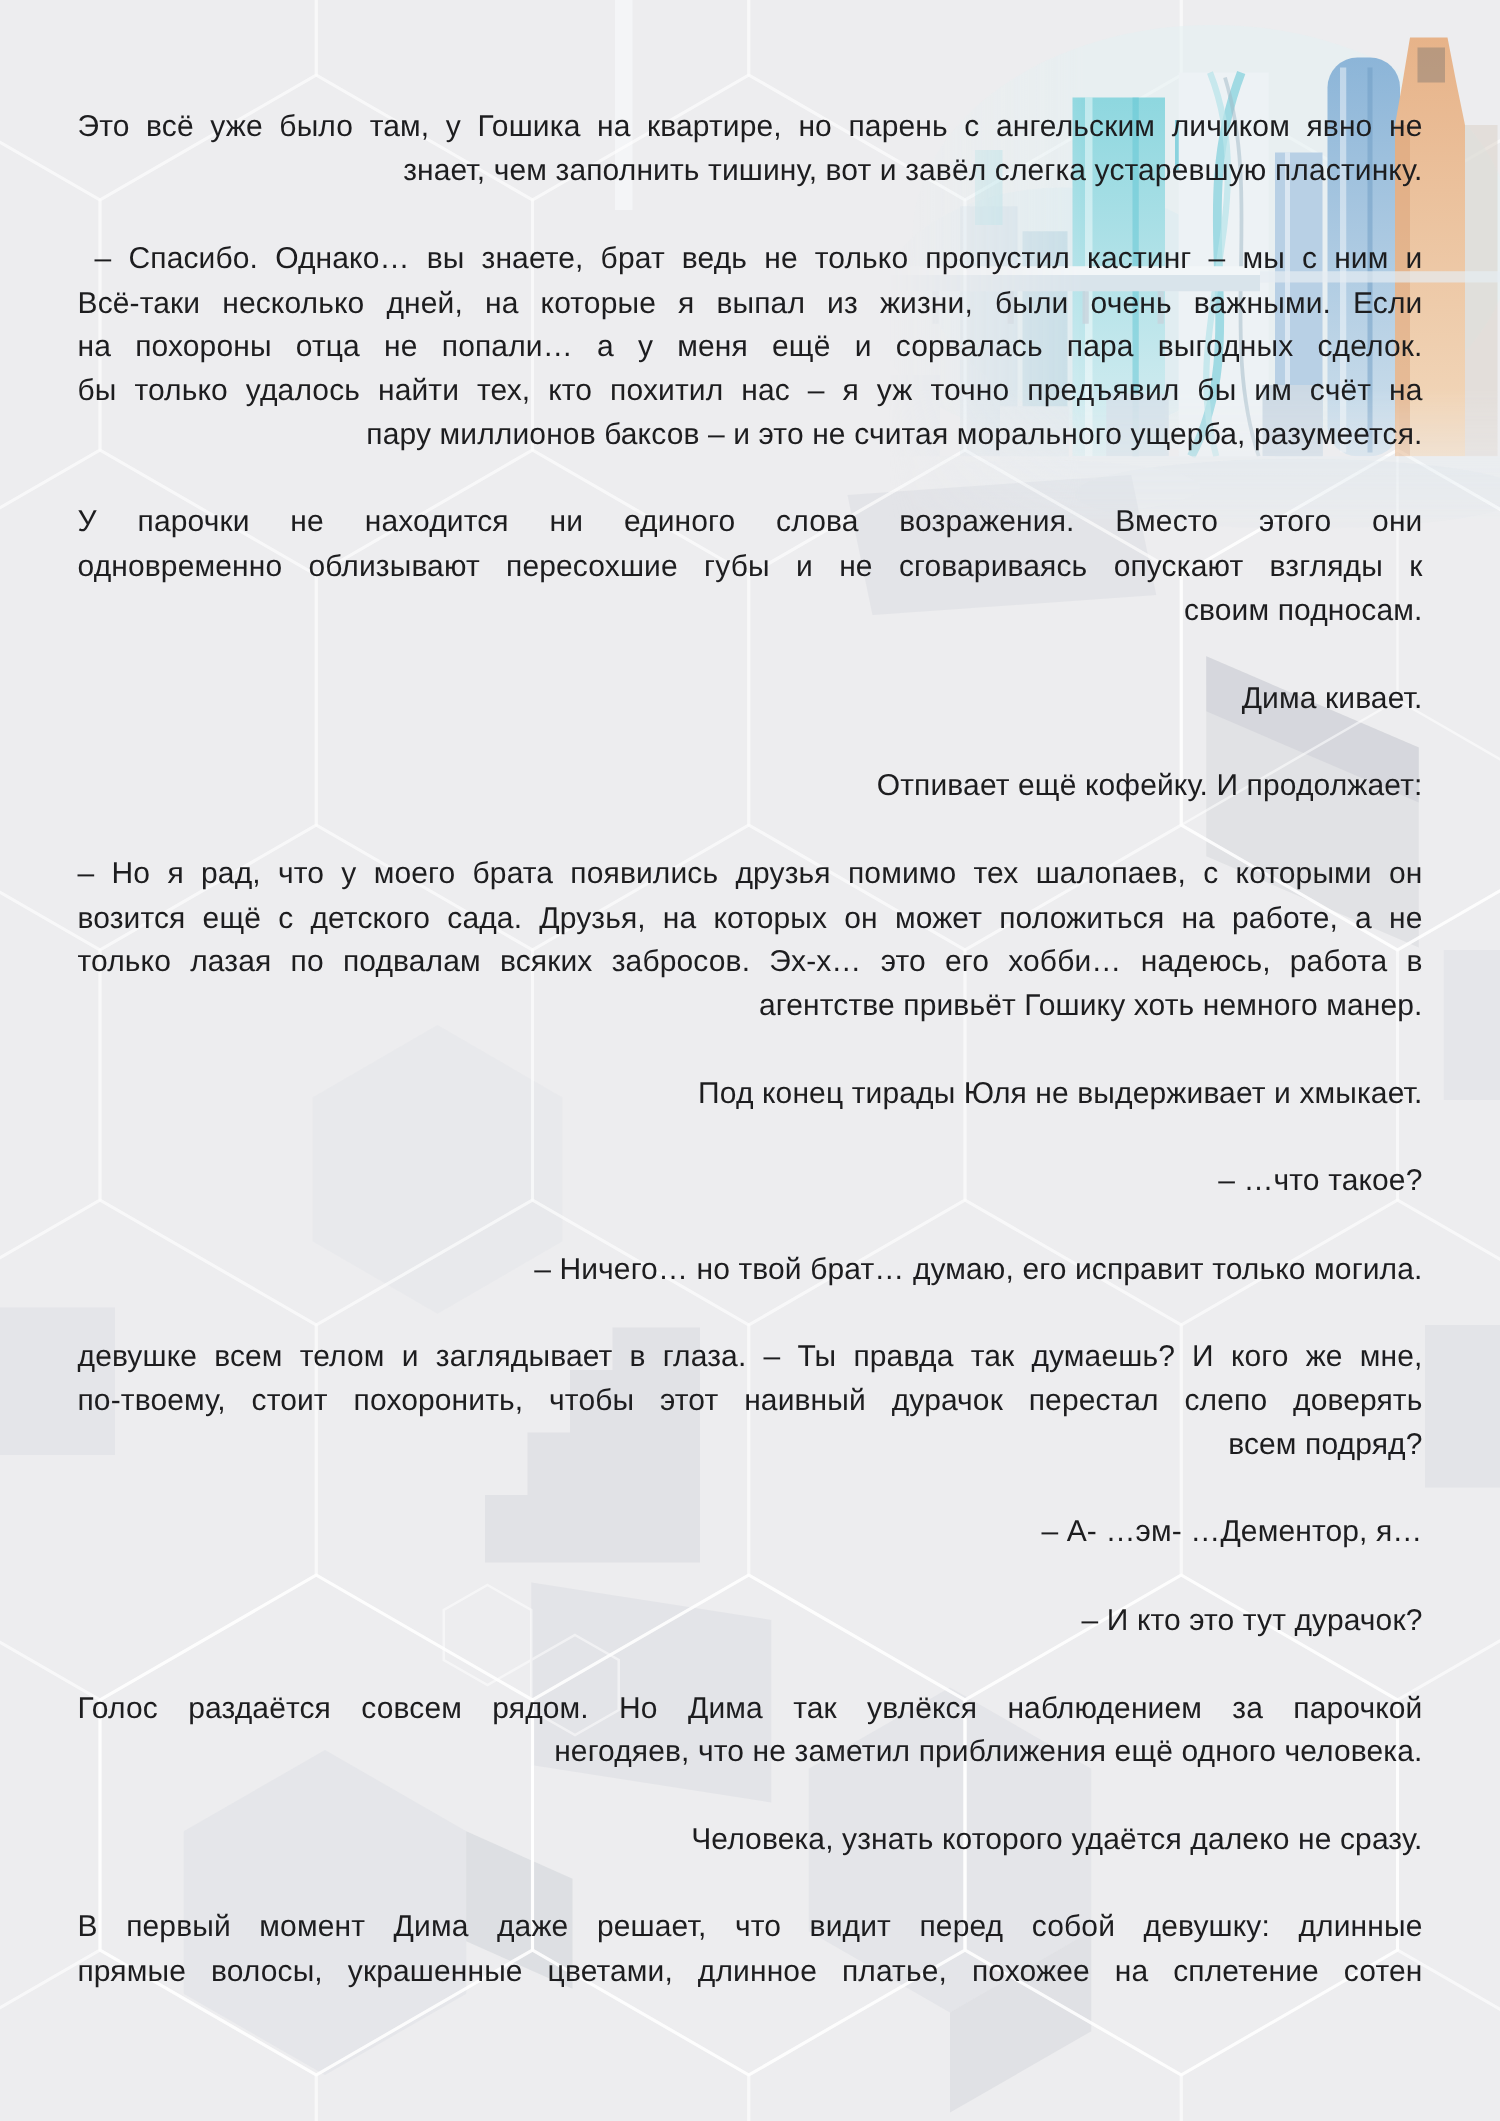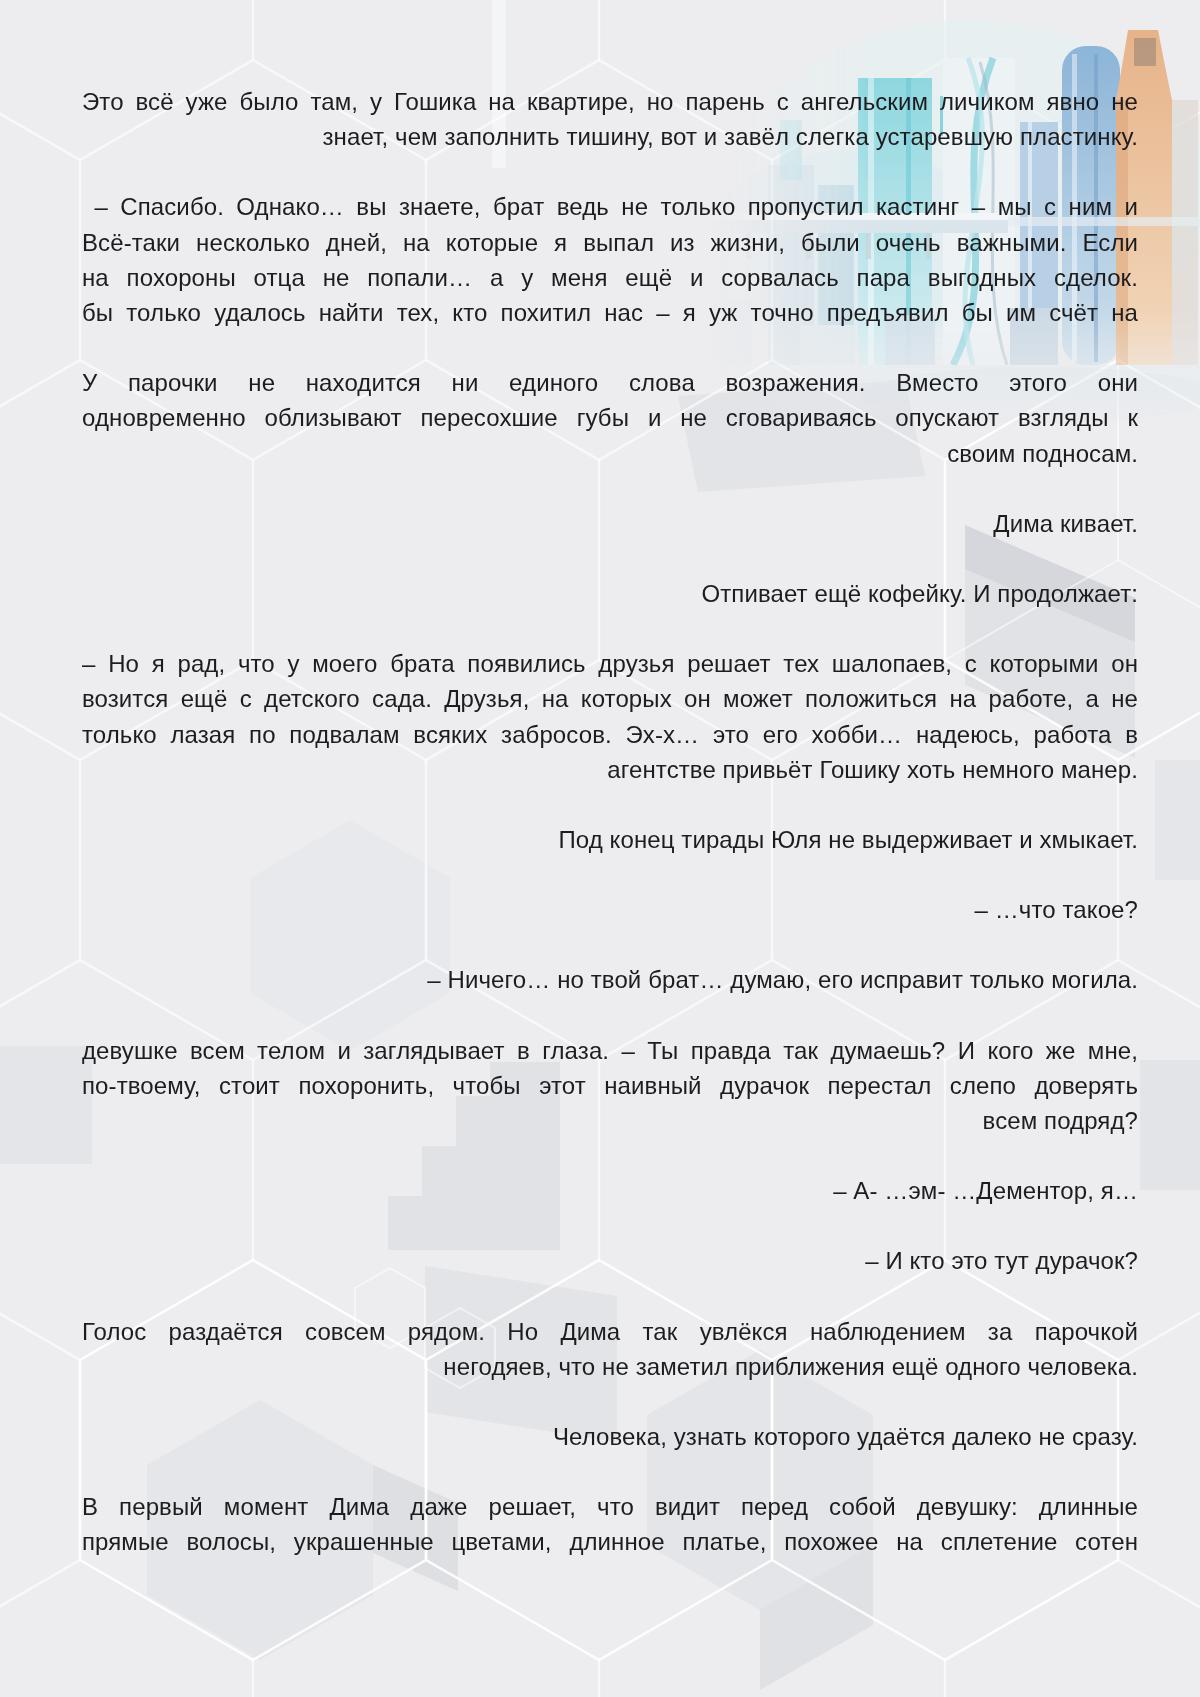--- a/index.html
+++ b/index.html
@@ -29,21 +29,20 @@
     font-size: 24px;
     line-height: 35.2px;
     letter-spacing: 0.1px;
   }
   .para { margin: 0 0 35px 0; }
   .line { white-space: normal; text-align: right; }
   .line.j {
     text-align: justify;
     text-align-last: justify;
     text-justify: inter-word;
-    margin-left: 20px;
   }
 </style>
 </head>
 <body>
 
 <div class="page" style="background: rgb(237, 237, 239); color: rgb(29, 29, 31);">
 
   <svg class="decor-layer" width="1200" height="1697" viewBox="0 0 1200 1697">
 
     <g>
@@ -204,34 +203,35 @@
   <main class="story" id="story">
       <div class="para">
         <div class="line j">Это всё уже было там, у Гошика на квартире, но парень с ангельским личиком явно не</div>
         <div class="line">знает, чем заполнить тишину, вот и завёл слегка устаревшую пластинку.</div>
       </div>
       <div class="para">
         <div class="line j">&nbsp;– Спасибо. Однако… вы знаете, брат ведь не только пропустил кастинг – мы с ним и</div>
         <div class="line j">Всё-таки несколько дней, на которые я выпал из жизни, были очень важными. Если</div>
         <div class="line j">на похороны отца не попали… а у меня ещё и сорвалась пара выгодных сделок.</div>
         <div class="line j">бы только удалось найти тех, кто похитил нас – я уж точно предъявил бы им счёт на</div>
+        <div class="line">пару миллионов баксов – и это не считая морального ущерба, разумеется.</div>
       </div>
       <div class="para">
         <div class="line j">У парочки не находится ни единого слова возражения. Вместо этого они</div>
         <div class="line j">одновременно облизывают пересохшие губы и не сговариваясь опускают взгляды к</div>
         <div class="line">своим подносам.</div>
       </div>
       <div class="para">
         <div class="line">Дима кивает.</div>
       </div>
       <div class="para">
         <div class="line">Отпивает ещё кофейку. И продолжает:</div>
       </div>
       <div class="para">
-        <div class="line j">– Но я рад, что у моего брата появились друзья решает тех шалопаев, с которыми он</div>
+        <div class="line j">– Но я рад, что у моего брата появились друзья помимо тех шалопаев, с которыми он</div>
         <div class="line j">возится ещё с детского сада. Друзья, на которых он может положиться на работе, а не</div>
         <div class="line j">только лазая по подвалам всяких забросов. Эх-х… это его хобби… надеюсь, работа в</div>
         <div class="line">агентстве привьёт Гошику хоть немного манер.</div>
       </div>
       <div class="para">
         <div class="line">Под конец тирады Юля не выдерживает и хмыкает.</div>
       </div>
       <div class="para">
         <div class="line">– …что такое?</div>
       </div>

